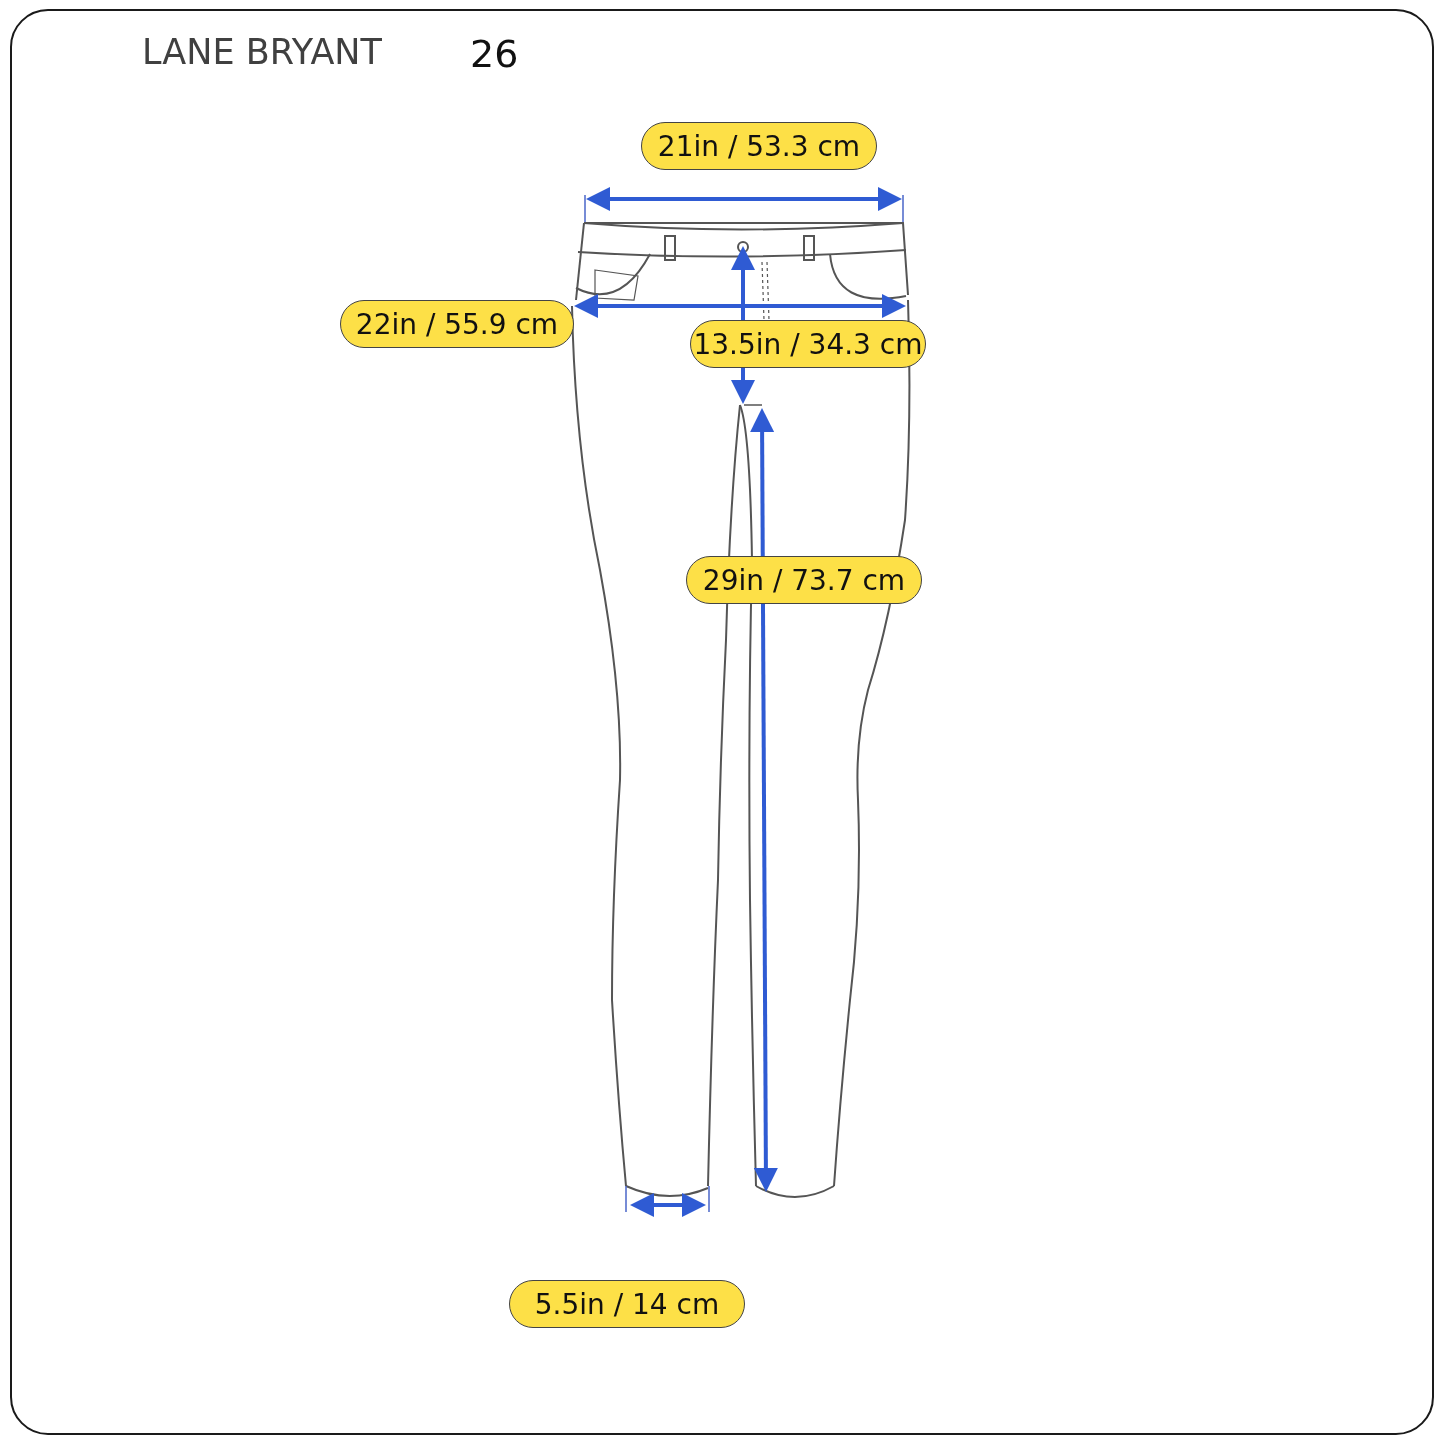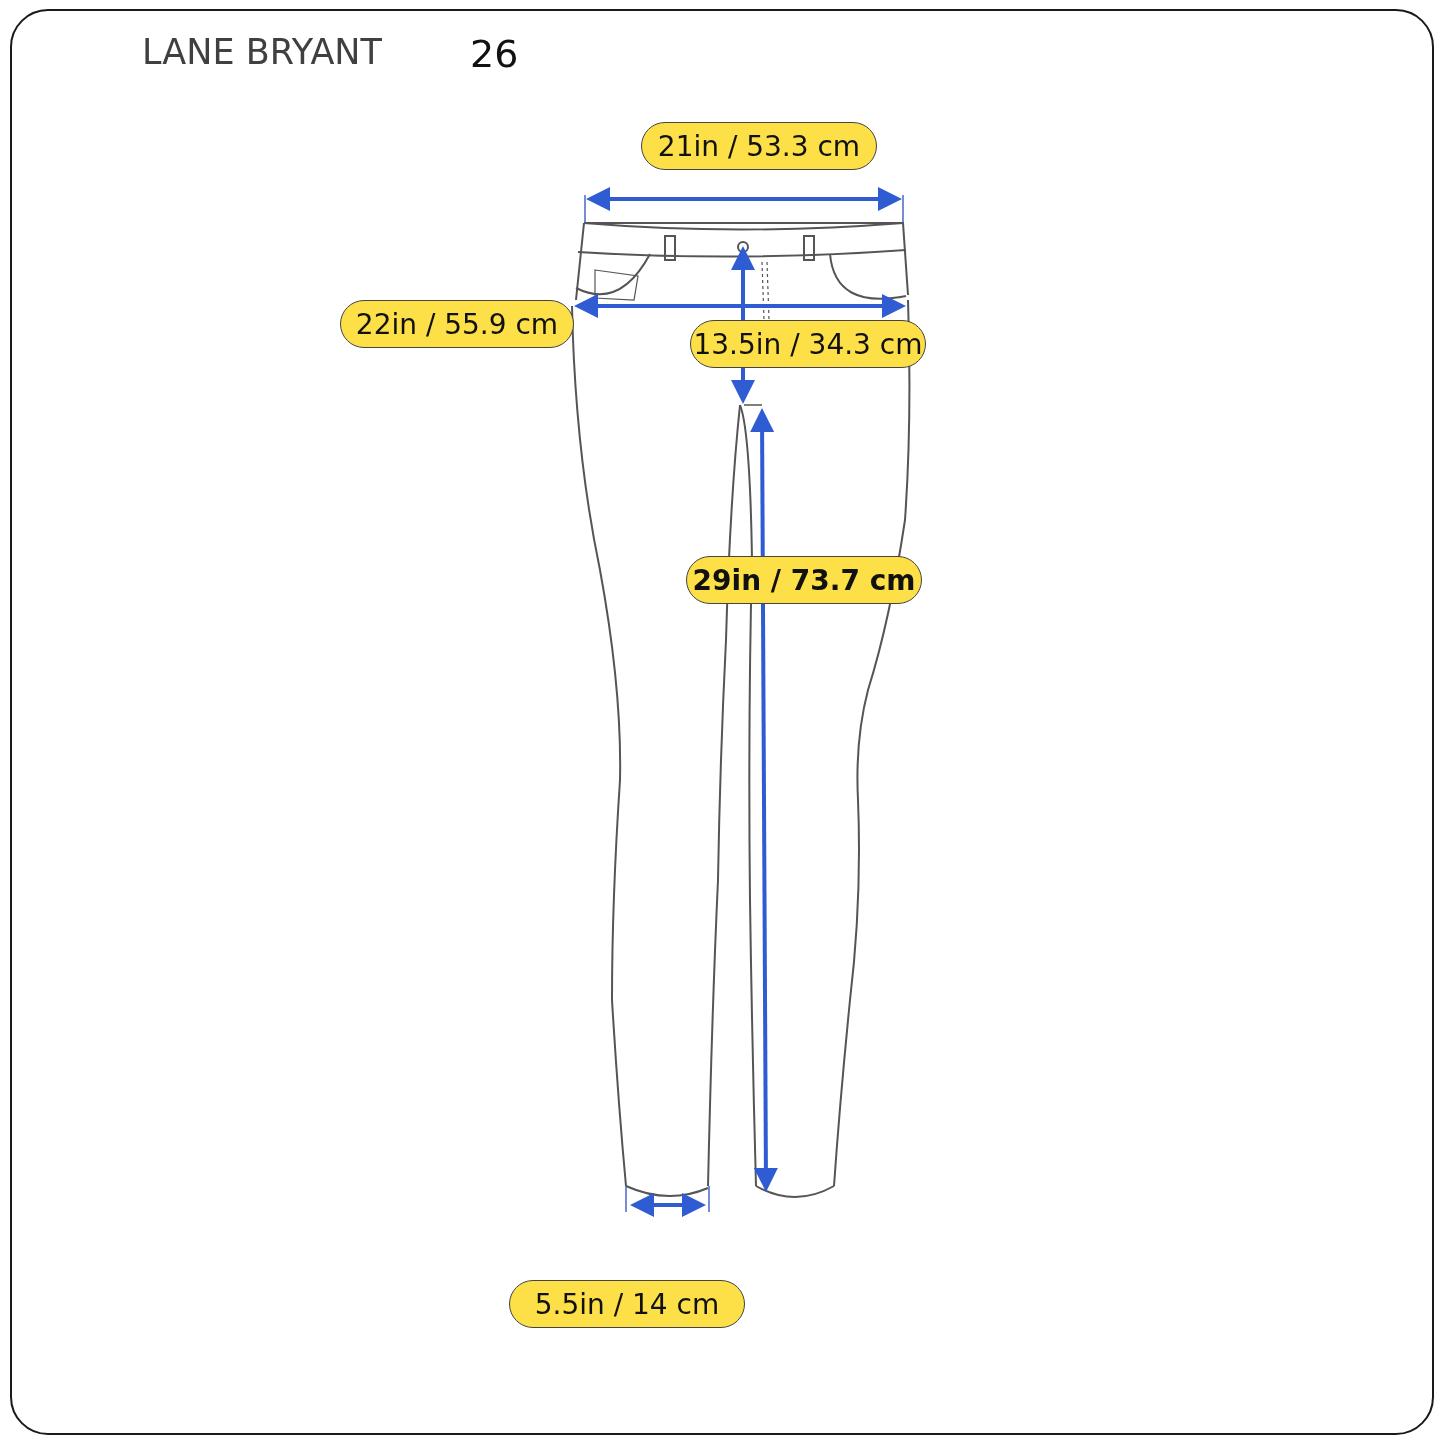--- a/index.html
+++ b/index.html
@@ -76,14 +76,14 @@
     <line x1="585" y1="195" x2="585" y2="222"></line>
     <line x1="903" y1="195" x2="903" y2="222"></line>
     <line x1="626" y1="1186" x2="626" y2="1212"></line>
     <line x1="709" y1="1186" x2="709" y2="1212"></line>
   </g>
 </svg>
 
 <div class="pill" style="left:641px;top:122px;width:236px;height:48px;">21in / 53.3 cm</div>
 <div class="pill" style="left:340px;top:262px;width:234px;height:48px;margin-top:38px;">22in / 55.9 cm</div>
 <div class="pill" style="left:690px;top:320px;width:236px;height:48px;">13.5in / 34.3 cm</div>
-<div class="pill" style="left:686px;top:556px;width:236px;height:48px;font-weight:bold;">29in / 73.7 cm</div>
+<div class="pill" style="left:686px;top:556px;width:236px;height:48px;">29in / 73.7 cm</div>
 <div class="pill" style="left:509px;top:1240px;width:236px;height:48px;margin-top:40px;">5.5in / 14 cm</div>
 
 </body></html>

